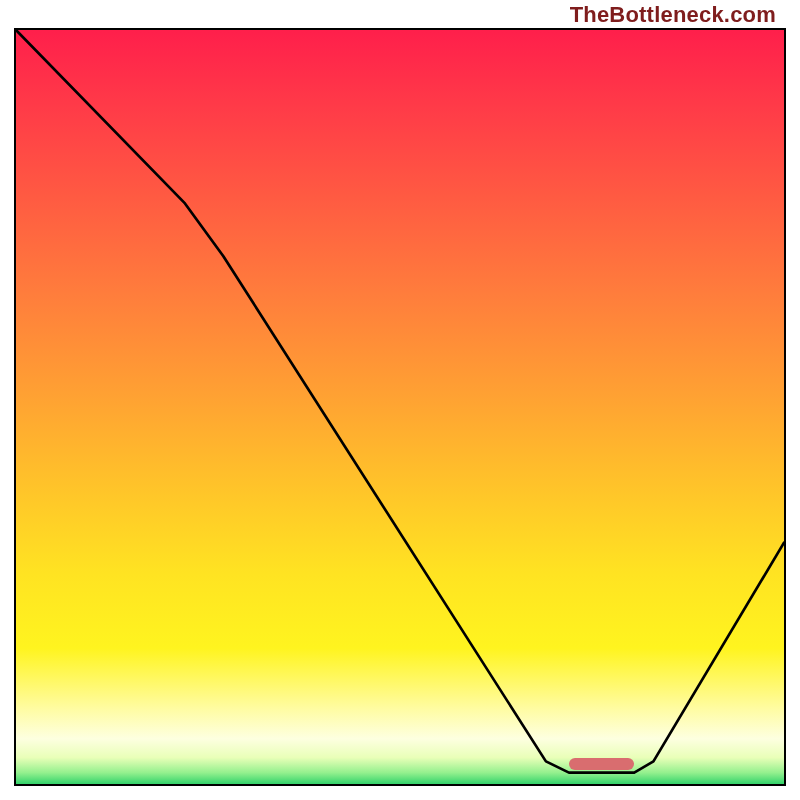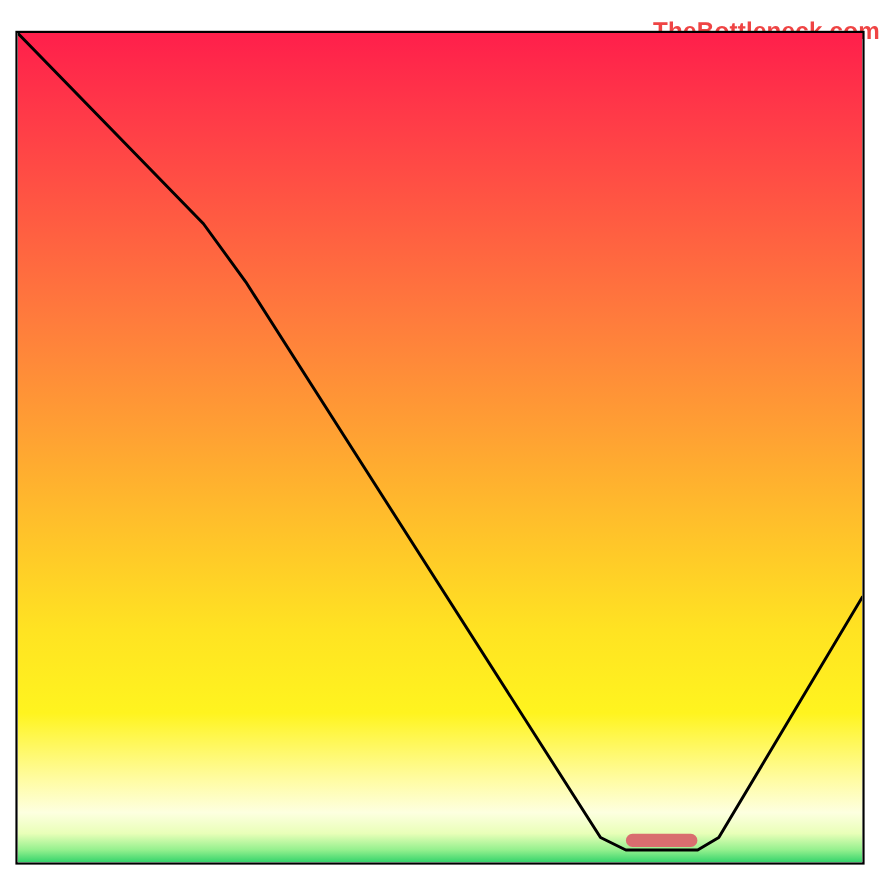--- a/index.html
+++ b/index.html
@@ -11,26 +11,25 @@
     font-family: Arial, Helvetica, sans-serif;
   }
   .frame {
     position: relative;
     width: 800px;
     height: 800px;
   }
   .watermark {
     position: absolute;
     top: 2px;
-    right: 0;
+    right: 24px;
     font-size: 22px;
     font-weight: 600;
-    color: #ef4444;
+    color: #7f1d1d;
     letter-spacing: 0.2px;
-    margin-top: 13px;
   }
   .plot-box {
     position: absolute;
     left: 14px;
     top: 28px;
     width: 772px;
     height: 758px;
     border: 2px solid #000;
     box-sizing: border-box;
     overflow: hidden;

